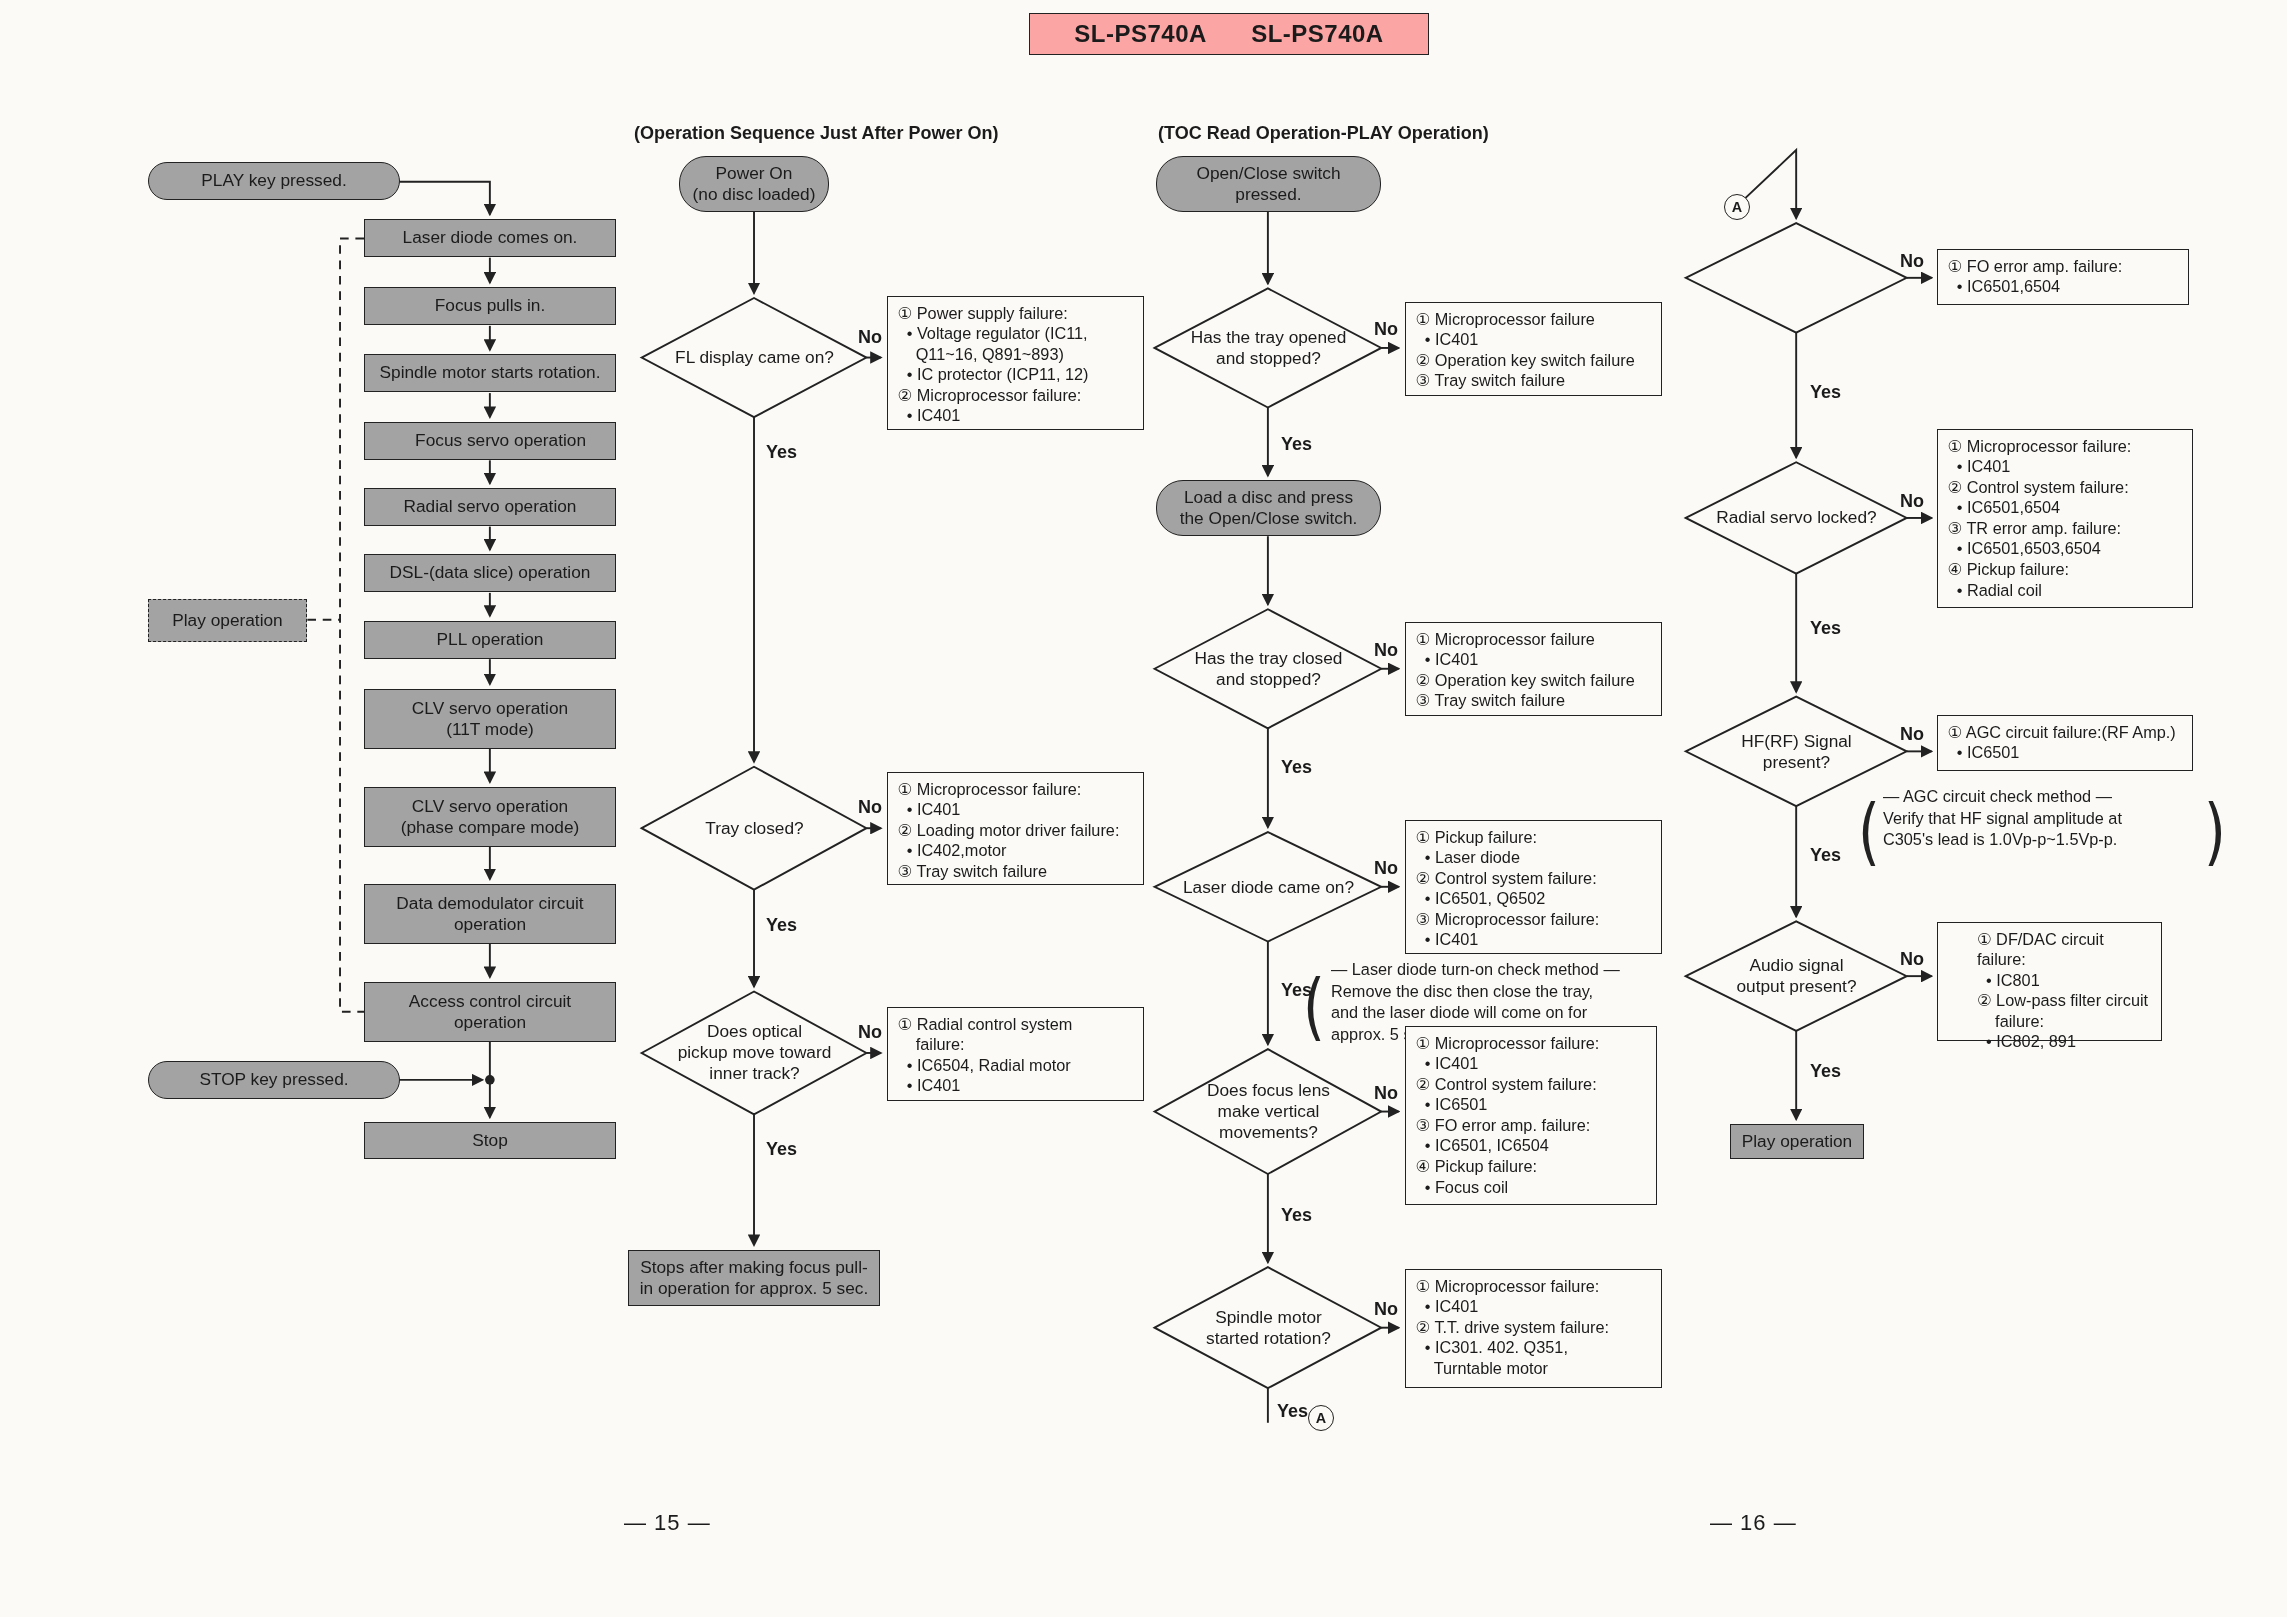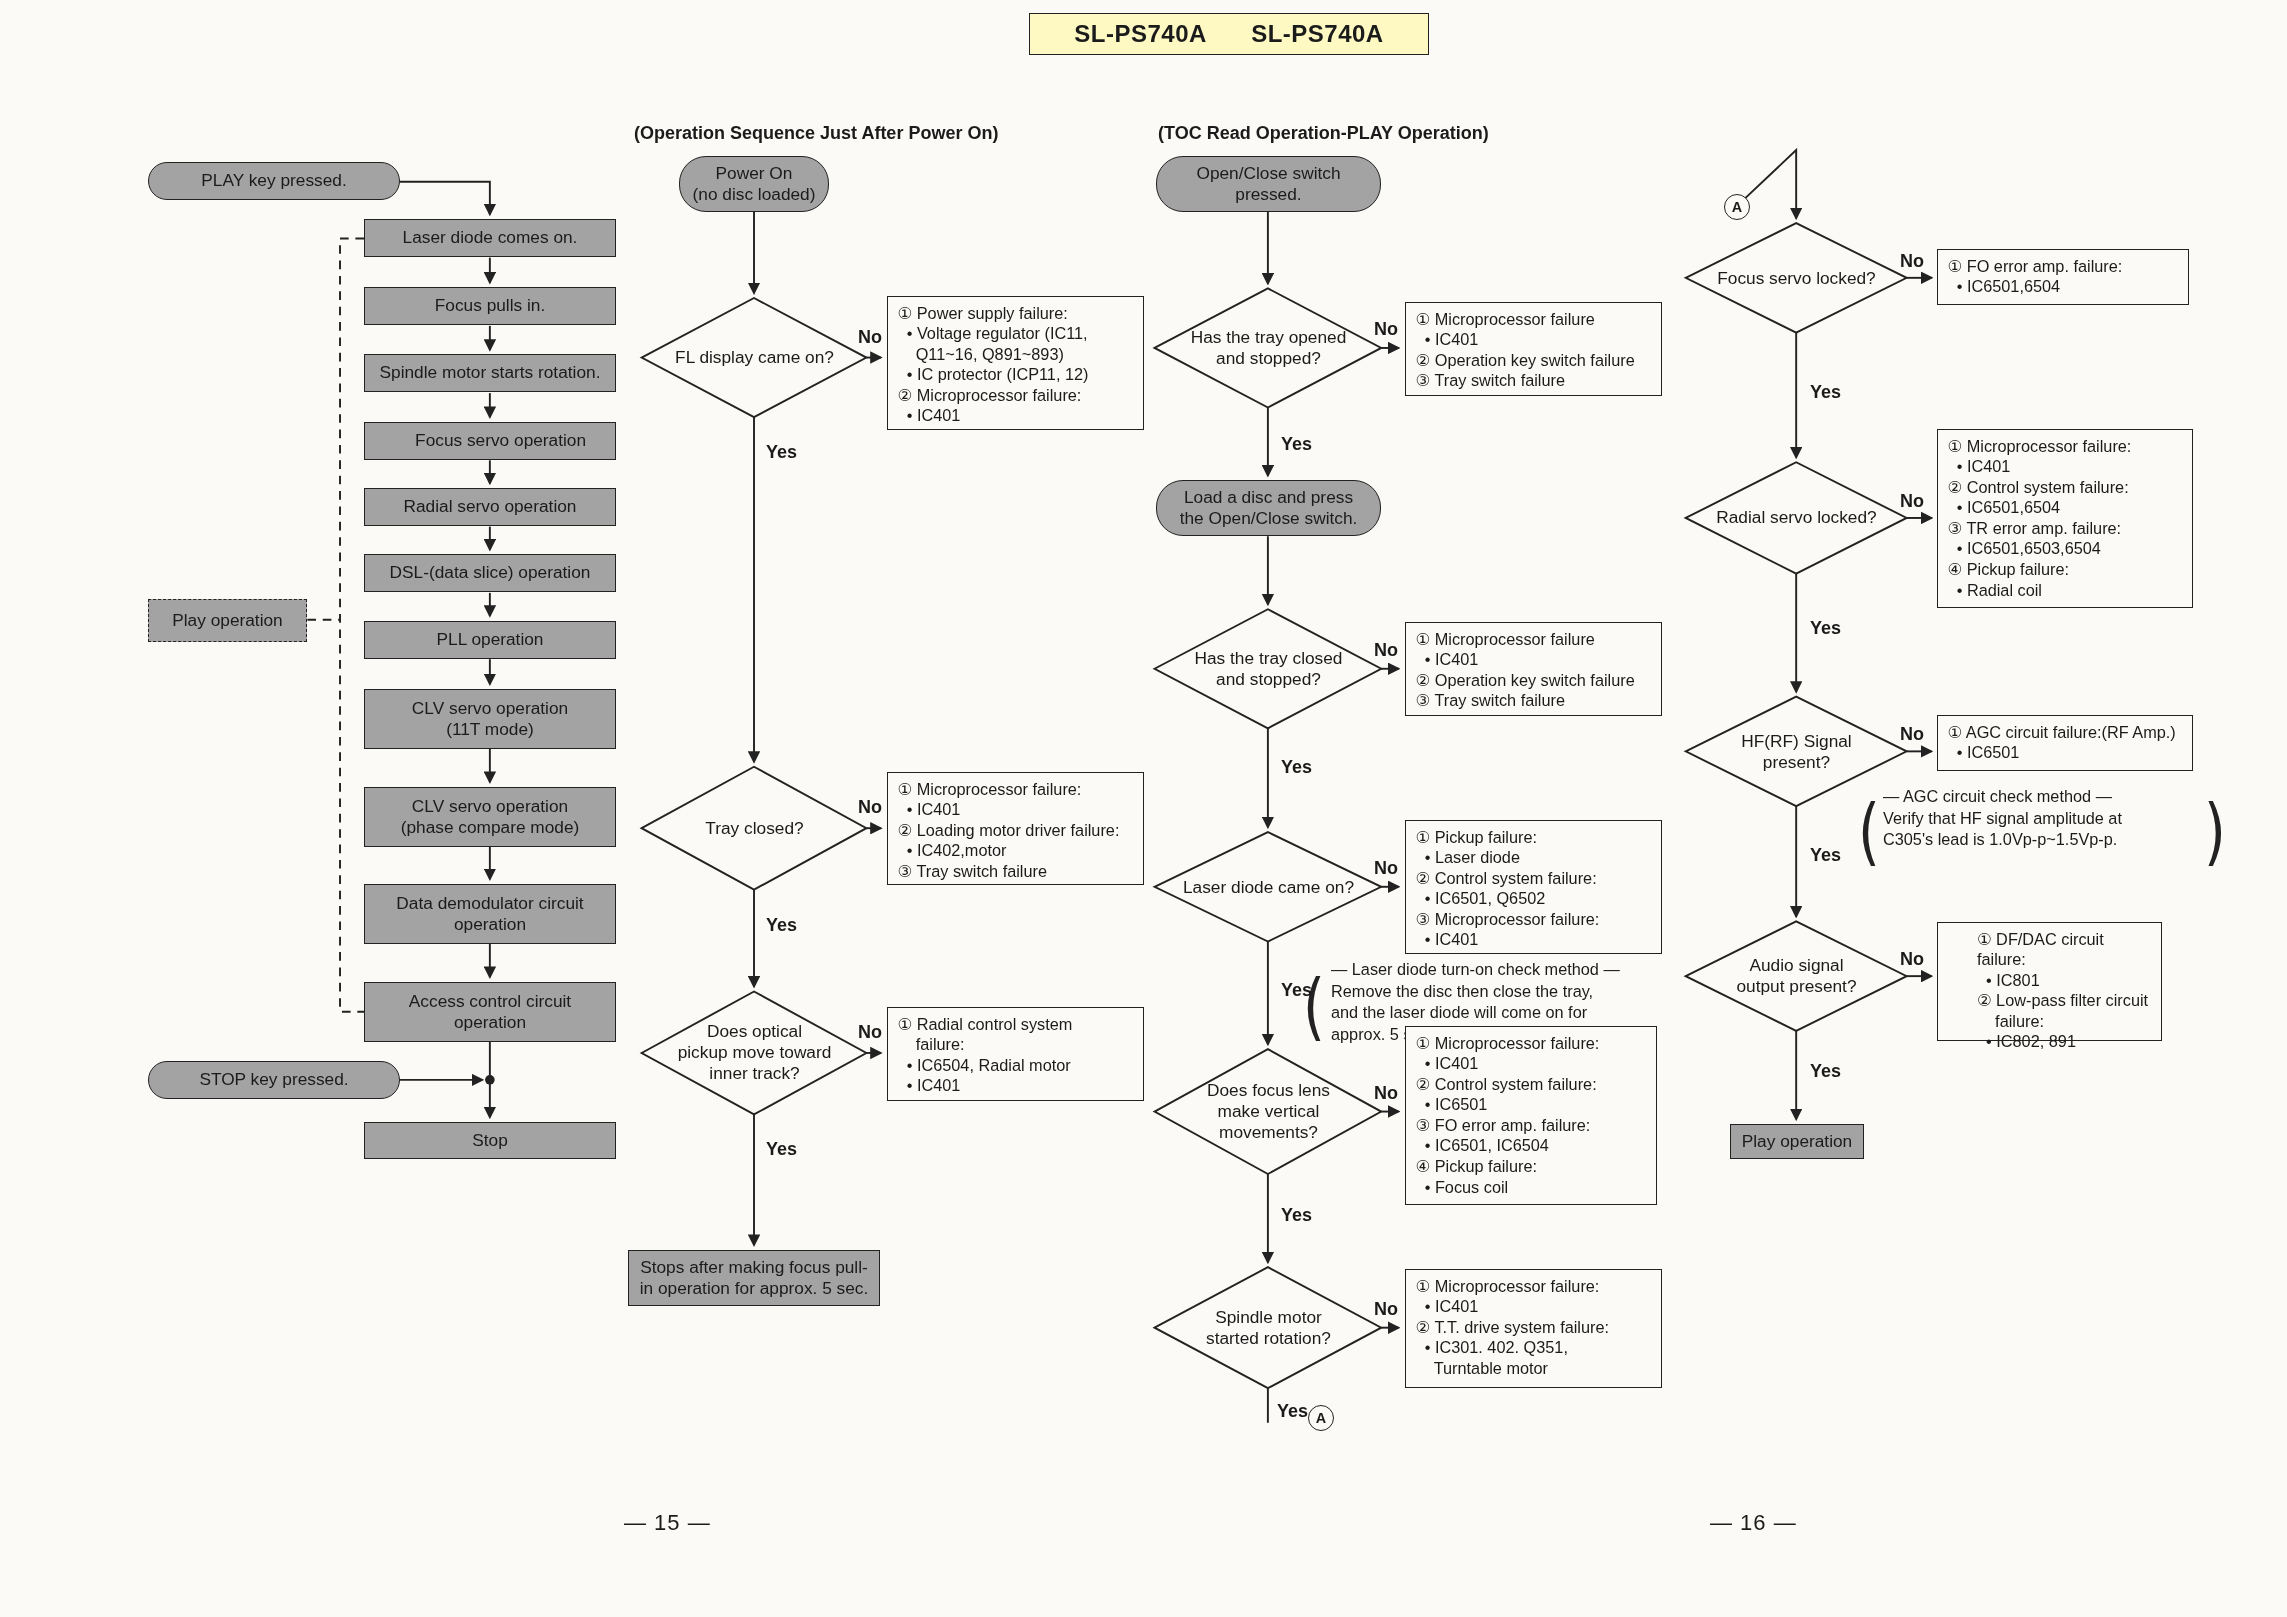--- a/index.html
+++ b/index.html
@@ -12,21 +12,21 @@
           white-space:pre-line; font-size:17.3px; line-height:1.22; padding:1.9px 5.8px; }
   .stadium { border-radius:27px; }
   .dashedbox { border-style:dashed; }
   .fail { position:absolute; border:1.9px solid #222; background:#fbfaf6;
           font-size:16.3px; line-height:1.26; padding:5.8px 9.6px; white-space:pre-wrap; }
   .dtext { position:absolute; display:flex; align-items:center; justify-content:center;
            text-align:center; white-space:pre-line; font-size:17.3px; line-height:1.2; }
   .yn { position:absolute; font-weight:700; font-size:18px; }
   .caption { position:absolute; font-weight:700; font-size:18px; white-space:nowrap; }
   .titlebox { position:absolute; left:1029px; top:13.4px; width:400px; height:42px;
-              border:1.9px solid #222; background:#fef9c3; display:flex; align-items:center;
+              border:1.9px solid #222; background:#fca5a5; display:flex; align-items:center;
               justify-content:space-evenly; font-weight:700; font-size:24px; letter-spacing:0.5px; }
   .acircle { position:absolute; width:26px; height:26px; border:1.9px solid #222; border-radius:50%;
              display:flex; align-items:center; justify-content:center; font-size:14.4px;
              font-weight:700; background:#fbfaf6; }
   .note { position:absolute; font-size:16.3px; line-height:1.32; white-space:pre-wrap; }
   .bigparen { position:absolute; font-size:56px; font-weight:400; color:#222;
               transform:scaleY(1.3); transform-origin:center; font-family:"DejaVu Sans",sans-serif; }
   .footer { position:absolute; font-size:22px; letter-spacing:1px; }
 </style>
 </head>
@@ -229,21 +229,20 @@
   <div class="yn" style="left:1281px; top:1205px;">Yes</div>
   <div class="yn" style="left:1277px; top:1401px;">Yes</div>
   <div class="yn" style="left:1374px; top:319px;">No</div>
   <div class="yn" style="left:1374px; top:640px;">No</div>
   <div class="yn" style="left:1374px; top:858px;">No</div>
   <div class="yn" style="left:1374px; top:1083px;">No</div>
   <div class="yn" style="left:1374px; top:1299px;">No</div>
   <div class="acircle" style="left:1308px; top:1405px;">A</div>
 
   <div class="acircle" style="left:1724px; top:194px;">A</div>
-  <div class="dtext" style="left:1686px; top:223px; width:221px; height:110px;">Focus servo locked?</div>
   <div class="fail" style="left:1937px; top:249px; width:252px; height:56px;">① FO error amp. failure:
   • IC6501,6504</div>
   <div class="dtext" style="left:1686px; top:462px; width:221px; height:111px;">Radial servo locked?</div>
   <div class="fail" style="left:1937px; top:429px; width:256px; height:179px;">① Microprocessor failure:
   • IC401
 ② Control system failure:
   • IC6501,6504
 ③ TR error amp. failure:
   • IC6501,6503,6504
 ④ Pickup failure:

